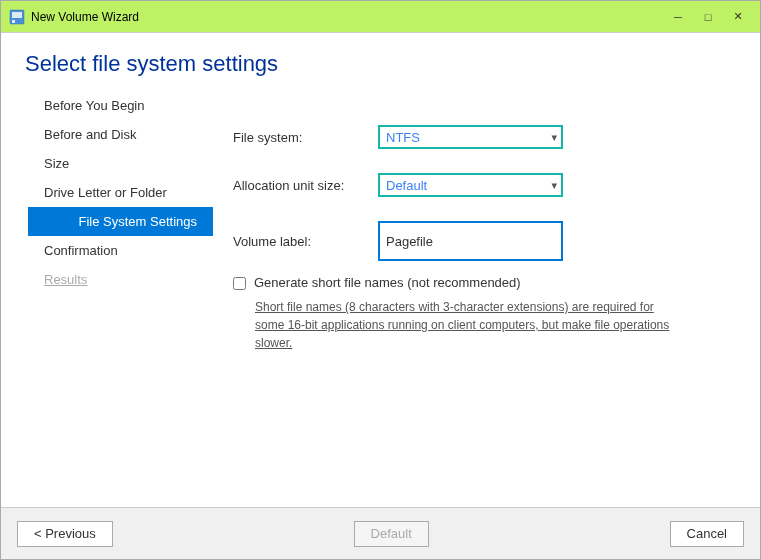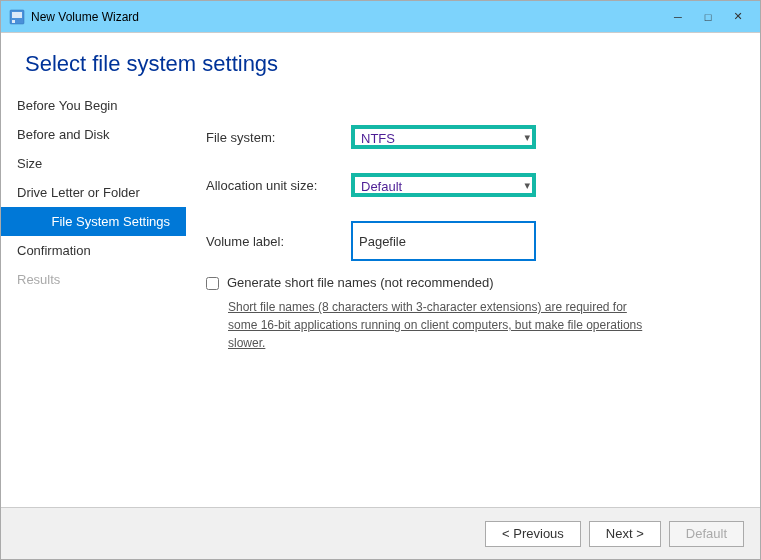--- a/index.html
+++ b/index.html
@@ -17,21 +17,21 @@
     .window {
       width: 761px;
       height: 560px;
       background: #fff;
       border: 1px solid #aaa;
       display: flex;
       flex-direction: column;
       box-shadow: 2px 2px 8px rgba(0,0,0,0.3);
     }
     .title-bar {
-      background: #7dd3fc;
+      background: #bef264;
       height: 32px;
       display: flex;
       align-items: center;
       padding: 0 8px;
       border-bottom: 1px solid #ccc;
       flex-shrink: 0;
     }
     .title-bar-icon {
       width: 16px;
       height: 16px;
@@ -69,40 +69,42 @@
       padding: 18px 24px 14px 24px;
       font-size: 22px;
       font-weight: 300;
       color: #003399;
       flex-shrink: 0;
     }
     .main-content {
       display: flex;
       flex: 1;
       overflow: hidden;
+      padding-left: 27px;
     }
     .sidebar {
       width: 185px;
       flex-shrink: 0;
       padding: 0;
       background: #fff;
     }
     .sidebar-item {
       padding: 7px 16px;
       font-size: 13px;
       color: #333;
       cursor: default;
     }
     .sidebar-item.active {
       background: #0078d7;
       color: #fff;
       text-align: right;
     }
     .sidebar-item.disabled {
       color: #aaa;
+      text-decoration: underline;
     }
     .form-area {
       flex: 1;
       padding: 10px 30px 10px 20px;
       overflow-y: auto;
     }
     .form-row {
       display: flex;
       align-items: center;
       margin-bottom: 14px;
@@ -111,28 +113,28 @@
     .form-label {
       width: 145px;
       font-size: 13px;
       color: #333;
       flex-shrink: 0;
     }
     .form-control-select {
       width: 185px;
       height: 24px;
       font-size: 13px;
-      border: 4px solid #14b8a6;
+      border: 2px solid #14b8a6;
       background: #fff;
       padding: 2px 6px;
       appearance: none;
       -webkit-appearance: none;
       position: relative;
       cursor: pointer;
-      color: #4c1d95;
+      color: #3b82f6;
     }
     .select-wrapper {
       position: relative;
       width: 185px;
     }
     .select-wrapper::after {
       content: '▾';
       position: absolute;
       right: 6px;
       top: 50%;
@@ -172,21 +174,21 @@
       margin-top: 4px;
       max-width: 430px;
       line-height: 1.5;
       text-decoration: underline;
     }
     .footer {
       height: 52px;
       border-top: 1px solid #ccc;
       display: flex;
       align-items: center;
-      justify-content: flex-end;
+      justify-content: space-between;
       padding: 0 16px;
       gap: 8px;
       background: #f0f0f0;
       flex-shrink: 0;
     }
     .footer-btn {
       height: 26px;
       padding: 0 16px;
       font-size: 13px;
       border: 1px solid #aaa;
@@ -292,16 +294,16 @@
           <input type="checkbox" id="shortnames" style="">
           <label for="shortnames" class="checkbox-label">Generate short file names (not recommended)</label>
         </div>
         <div class="short-names-desc">Short file names (8 characters with 3-character extensions) are required for some 16-bit applications running on client computers, but make file operations slower.</div>
       </div>
     </div>
   </div>
 
   <div class="footer">
     <button class="footer-btn">&lt; Previous</button>
-    <button class="footer-btn">Next &gt;</button>
     <button class="footer-btn" disabled="">Default</button>
+    <button class="footer-btn">Cancel</button>
   </div>
 </div>
 
 </body></html>

